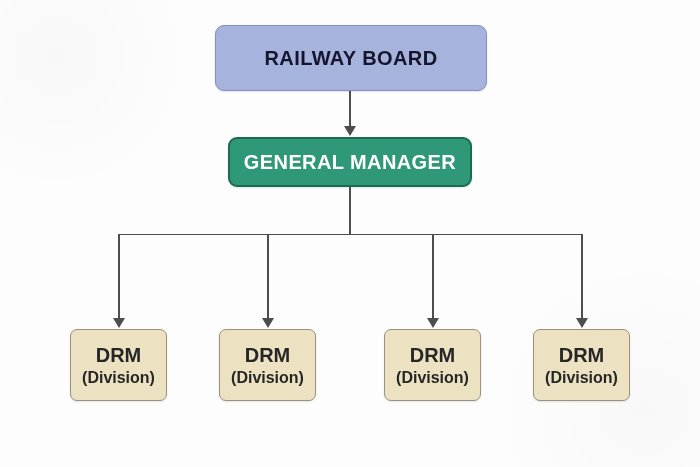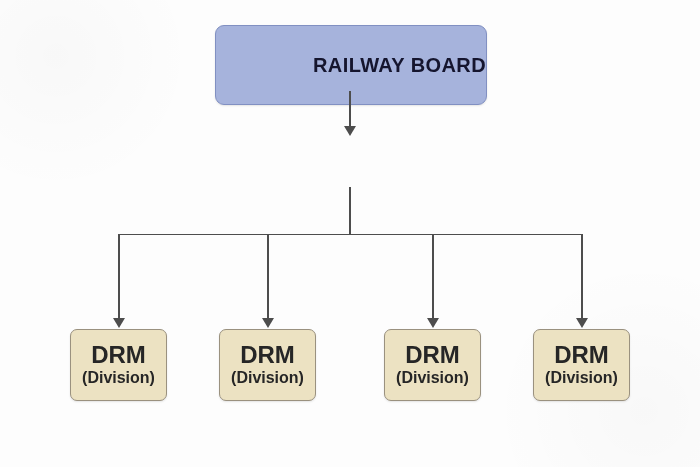--- a/index.html
+++ b/index.html
@@ -26,29 +26,28 @@
     position: absolute;
     box-sizing: border-box;
     display: flex;
     align-items: center;
     justify-content: center;
     text-align: center;
     box-shadow: 0 1px 2px rgba(0,0,0,0.10);
   }
   .node-board {
     left: 215px; top: 25px;
-    width: 272px; height: 80px;
+    width: 272px; height: 66px;
     background: var(--board-fill, #a6b3dc);
     border: 1.5px solid var(--board-border, #8190c2);
     border-radius: 9px;
     color: var(--board-text, #15152e);
     font-size: 20px;
     font-weight: bold;
     letter-spacing: 0.4px;
-    justify-content: flex-end;
   }
   .node-gm {
     left: 228px; top: 137px;
     width: 244px; height: 50px;
     background: var(--gm-fill, #2f9878);
     border: 2px solid var(--gm-border, #1a6b52);
     border-radius: 9px;
     color: var(--gm-text, #ffffff);
     font-size: 20px;
     font-weight: bold;
@@ -58,21 +57,21 @@
     top: 329px;
     width: 97px; height: 72px;
     background: var(--drm-fill, #ece2c2);
     border: 1.3px solid var(--drm-border, #9a917f);
     border-radius: 7px;
     color: var(--drm-text, #262626);
     flex-direction: column;
     gap: 1px;
   }
   .node-drm .drm-title {
-    font-size: 24px;
+    font-size: 20px;
     font-weight: 600;
     line-height: 24px;
   }
   .node-drm .drm-sub {
     font-size: 16px;
     font-weight: 700;
     line-height: 20px;
   }
   .drm-1 { left: 70px; }
   .drm-2 { left: 219px; }
@@ -99,20 +98,23 @@
 
 <div class="canvas">
 
   <div class="node node-board">
     <span>RAILWAY BOARD</span>
   </div>
 
   <div class="vline" style="left:349.25px; top:91px; height:36px;"></div>
   <div class="arrowhead" style="left:344px; top:126px;"></div>
 
+  <div class="node node-gm">
+    <span>GENERAL MANAGER</span>
+  </div>
 
   <div class="vline" style="left:349.25px; top:187px; height:47px;"></div>
 
   <div class="hline" style="left:118.25px; top:233.5px; width:464px;"></div>
 
   <div class="vline" style="left:118.25px; top:233.5px; height:85px;"></div>
   <div class="arrowhead" style="left:113px; top:318px;"></div>
 
   <div class="vline" style="left:267.25px; top:233.5px; height:85px;"></div>
   <div class="arrowhead" style="left:262px; top:318px;"></div>

